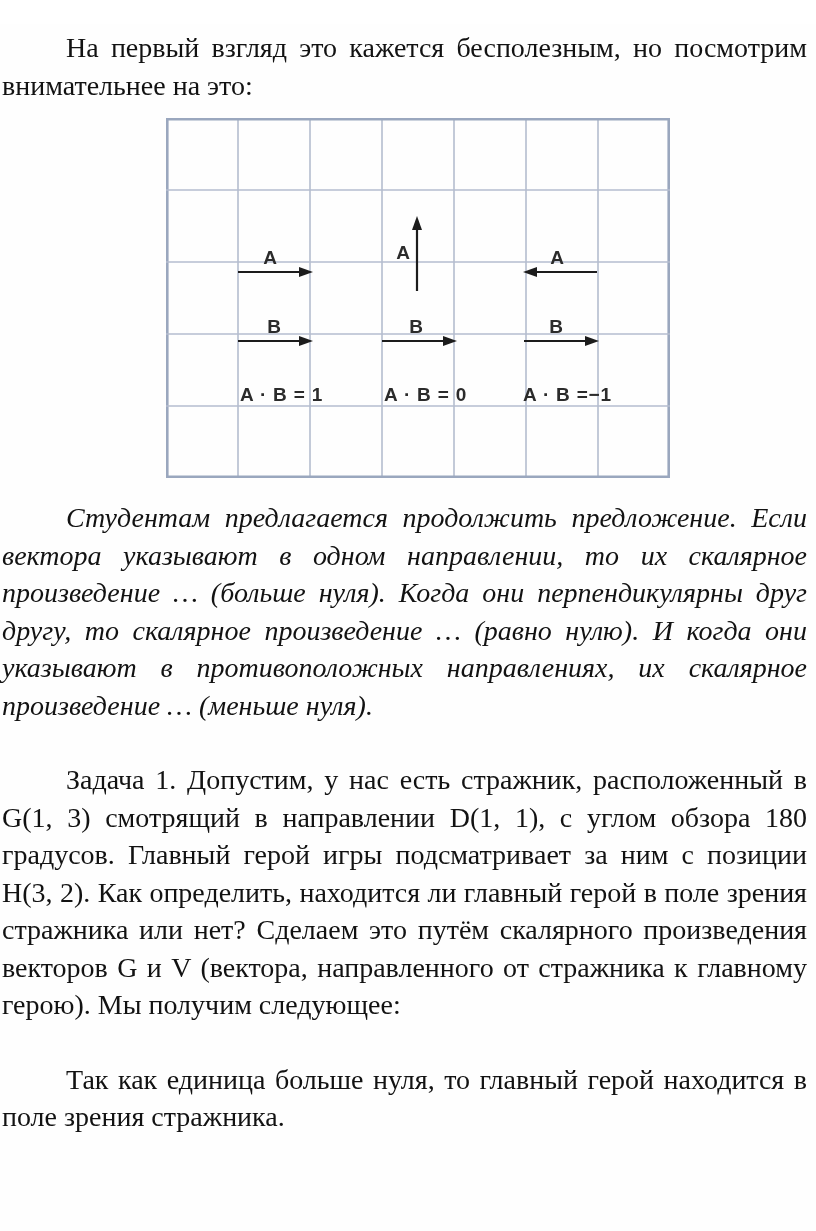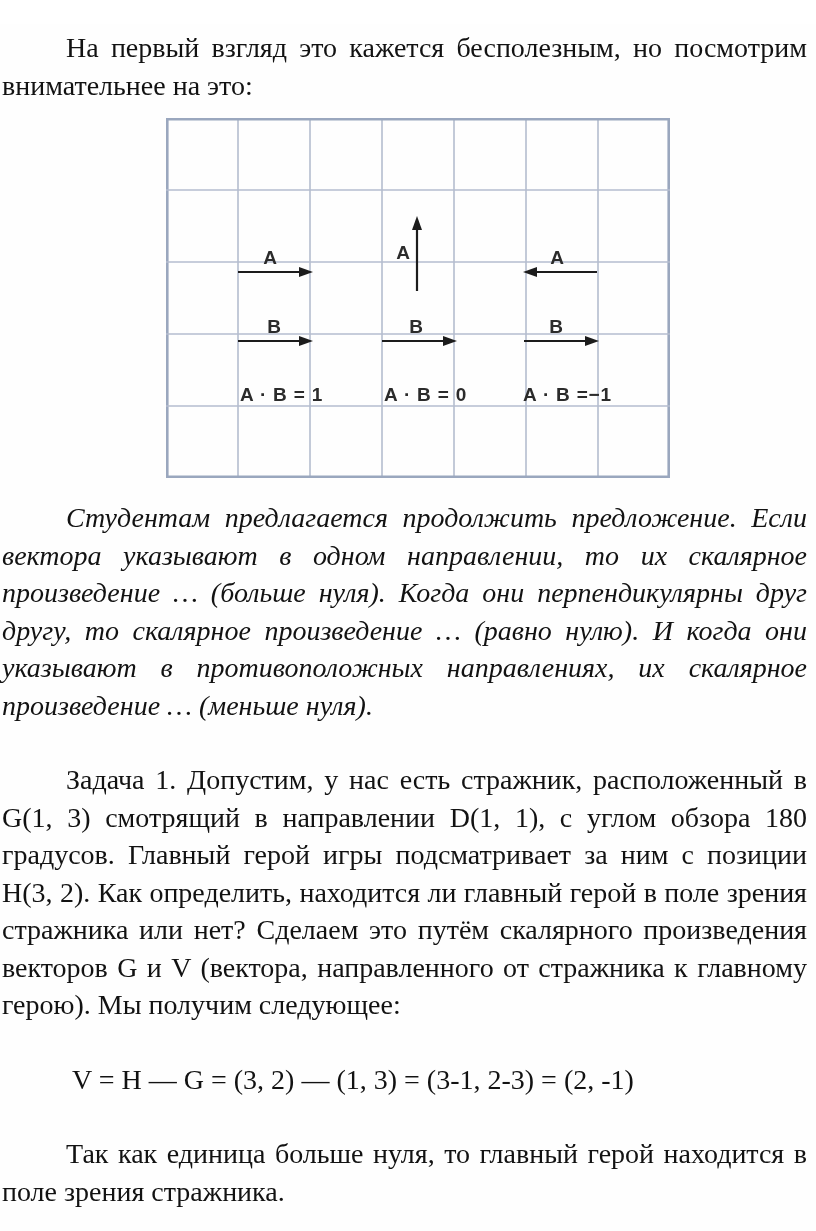--- a/index.html
+++ b/index.html
@@ -102,18 +102,17 @@
         <text x="357" y="283" class="result-label">A · B =−1</text>
       </g>
     </svg>
   </div>
 
   <p class="para para-after-figure">Студентам предлагается продолжить предложение. Если вектора указывают в одном направлении, то их скалярное произведение … (больше нуля). Когда они перпендикулярны друг другу, то скалярное произведение … (равно нулю). И когда они указывают в противоположных направлениях, их скалярное произведение … (меньше нуля).</p>
 
   <p class="para para-task"><b>Задача 1</b><span>. Допустим, у нас есть стражник, расположенный в G(1, 3) смотрящий в направлении D(1, 1), с углом обзора 180 градусов. Главный герой игры подсматривает за ним с позиции H(3, 2). Как определить, находится ли главный герой в поле зрения стражника или нет? Сделаем это путём скалярного произведения векторов G и V (вектора, направленного от стражника к главному герою). Мы получим следующее:</span></p>
 
   <div class="formulas">
-    <div>V = H — G = (3, 2) — (1, 3) = (3-1, 2-3) = (2, -1)</div>
   </div>
 
   <p class="para para-final">Так как единица больше нуля, то главный герой находится в поле зрения стражника.</p>
 
 </div>
 
 </body></html>

